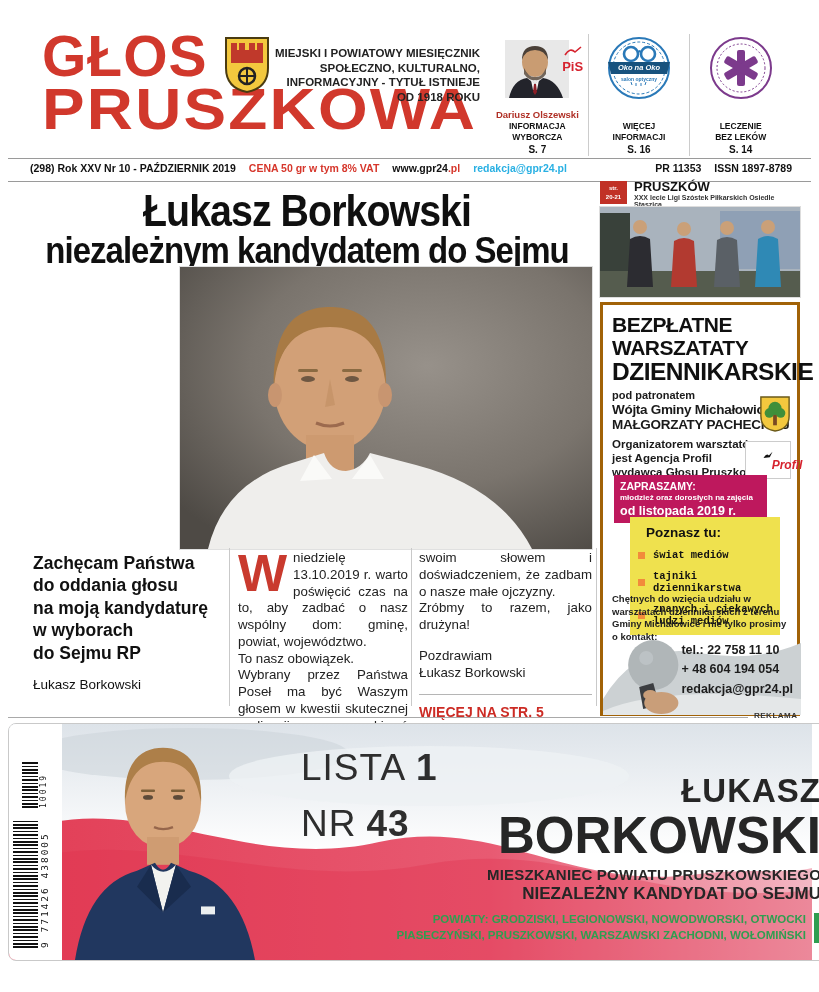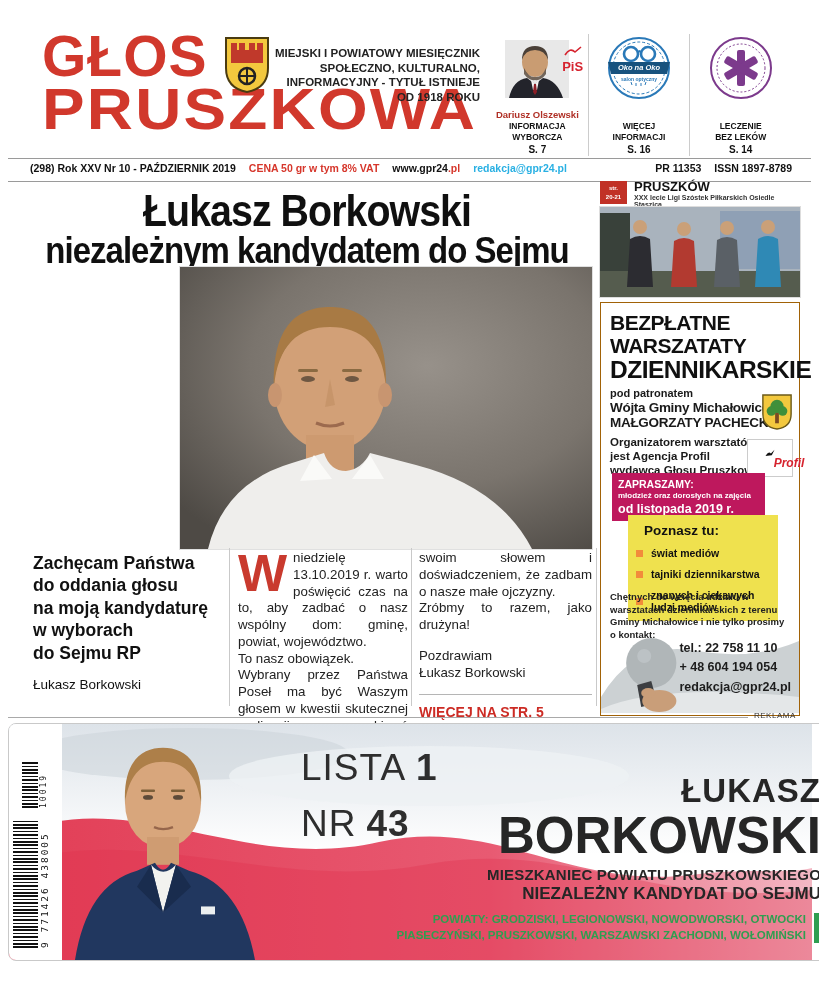--- a/index.html
+++ b/index.html
@@ -57,50 +57,50 @@
   .more{margin-top:9px;color:#cc2b24;font-weight:800;font-size:14px;text-align:left;}
   .vline{position:absolute;width:1px;background:#c9c9c9;top:548px;height:158px;}
 
   
   .news-label{position:absolute;left:600px;top:181px;width:27px;height:23px;background:#c13126;color:#fff;
               font-size:6px;font-weight:bold;text-align:center;line-height:1.5;padding-top:3px;box-sizing:border-box;}
   .news-title{position:absolute;left:634px;top:179px;font-size:13px;font-weight:800;color:#111;}
   .news-sub{position:absolute;left:634px;top:194px;width:166px;font-size:7px;font-weight:800;color:#333;}
   .news-photo{position:absolute;left:600px;top:207px;width:200px;height:90px;outline:1px solid #ddd;}
 
-  .adbox{position:absolute;left:600px;top:302px;width:200px;height:414px;border:1px solid #a16207;box-sizing:border-box;}
+  .adbox{position:absolute;left:600px;top:302px;width:200px;height:414px;border:3px solid #a16207;box-sizing:border-box;}
   .adbox > *{position:absolute;}
   .ad-h{left:9px;font-weight:800;letter-spacing:-.5px;line-height:1;color:#101010;}
   .ad-h1{top:9px;font-size:21px;}
   .ad-h2{top:32px;font-size:21px;}
   .ad-h3{top:55px;font-size:24.5px;}
   .ad-pat{left:9px;top:84px;font-size:11px;font-weight:800;}
   .ad-p1{left:9px;top:97px;font-size:13.5px;font-weight:800;letter-spacing:-.3px;}
   .ad-p2{left:9px;top:112px;font-size:13.5px;font-weight:800;letter-spacing:-.3px;}
   .ad-crest{right:6px;top:90px;}
   .ad-org{left:9px;top:132px;font-size:11.5px;font-weight:800;line-height:1.22;}
   .profil-box{right:6px;top:136px;width:44px;height:36px;border:1px solid #ccc;background:#fff;
               display:flex;flex-direction:column;align-items:center;justify-content:center;}
   .profil-text{color:#d6232e;font-weight:800;font-style:italic;font-size:12px;line-height:1;margin-left:38px;}
   .ad-invite{left:11px;top:170px;width:141px;background:#be185d;color:#fff;padding:5px 6px;box-sizing:content-box;}
   .ad-invite .t1{font-size:10.5px;font-weight:800;}
   .ad-invite .t2{font-size:8px;font-weight:800;margin-top:1px;}
   .ad-invite .t3{font-size:12.5px;font-weight:800;margin-top:2px;}
   .ad-learn{left:27px;top:212px;width:150px;background:#efe14e;padding:6px 4px 8px 8px;box-sizing:border-box;}
   .ad-learn .lt{font-size:13.5px;font-weight:800;margin:2px 0 7px 8px;color:#111;}
-  .litem{display:flex;align-items:center;margin-top:9px;}
+  .litem{display:flex;align-items:center;margin-top:9px;font-family:Liberation Mono, monospace;}
   .sq{width:7px;height:7px;background:#f28b3b;margin:0 8px 0 0;flex:none;}
   .litem span{font-size:10.5px;font-weight:800;color:#111;}
   .ad-note{left:9px;top:288px;width:182px;font-size:9.5px;font-weight:800;line-height:1.32;color:#222;}
   .ad-mic{left:0;top:320px;width:198px;height:90px;}
   .ad-tel{position:absolute;right:8px;top:16px;font-size:12.5px;font-weight:800;line-height:1.55;color:#1d1d1d;white-space:pre-line;}
 
   
   .rek-line{position:absolute;left:8px;top:717px;width:740px;height:1px;background:#a9a9a9;}
-  .rek-label{position:absolute;left:754px;top:711px;font-size:8px;font-weight:400;color:#333;letter-spacing:.5px;}
+  .rek-label{position:absolute;left:754px;top:711px;font-size:8px;font-weight:700;color:#333;letter-spacing:.5px;}
 
   
   .banner{position:absolute;left:8px;top:723px;width:803px;height:236px;border:1px solid #c9c9c9;
           border-radius:8px;overflow:hidden;box-sizing:content-box;padding-left:31px;}
   .banner-bg{position:absolute;left:0;top:0;width:803px;height:236px;}
   .banner-photo{position:absolute;left:54px;top:2px;width:206px;height:234px;}
   .lista{position:absolute;left:292px;top:16px;color:#2e2e2e;font-size:37px;line-height:1.5;letter-spacing:1px;}
   .lista b{font-weight:800;margin-left:10px;}
   .nameblock{position:absolute;right:22px;top:50px;text-align:right;color:#262626;}
   .nb-first{font-size:33px;font-weight:800;letter-spacing:1px;line-height:1;}

